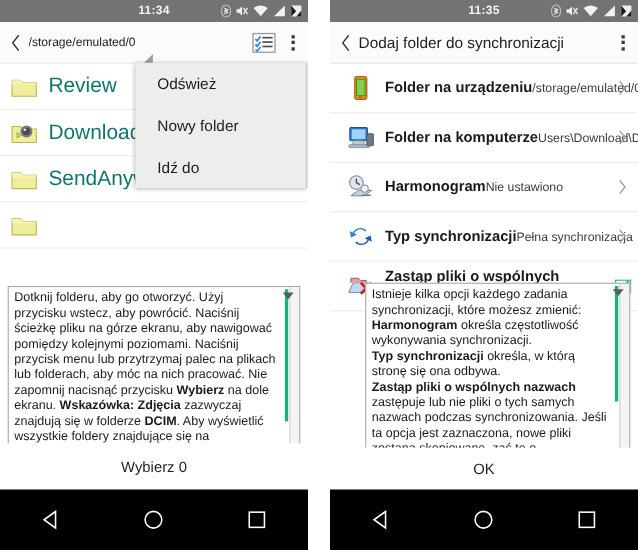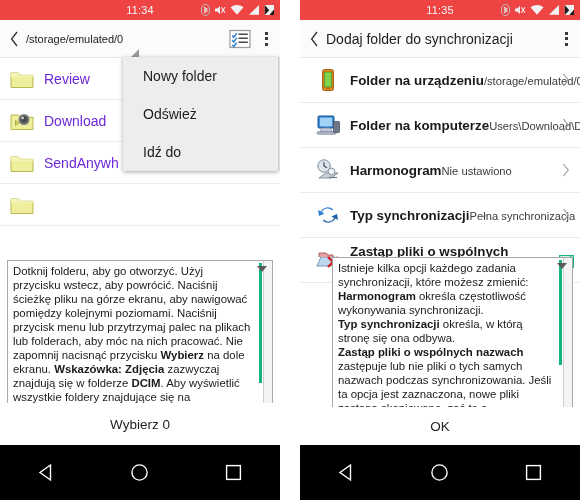--- a/index.html
+++ b/index.html
@@ -10,22 +10,22 @@
     -webkit-font-smoothing: antialiased;
   }
   .stage { position:relative; width:580px; height:500px; background:#ffffff; overflow:hidden; }
 
   .phone { position:absolute; top:0; width:280px; height:500px; background:#ffffff; overflow:hidden; }
   .phone.left  { left:0; }
   .phone.right { left:300px; }
 
   
   .statusbar {
-    height:20px; background:#ef4444; color:#f2f2f2;
-    display:flex; align-items:center; position:relative;
+    height:20px; background:#737373; color:#f2f2f2;
+    display:flex; align-items:center; position:relative;font-weight:bold;
   }
   .sb-clock {
     position:absolute; left:0; right:0; text-align:center;
     font-size:11px; letter-spacing:.2px; color:#f4f4f4;
   }
   .sb-icons {
     position:absolute; right:5px; display:flex; align-items:center; gap:4px;
   }
   .sb-icons svg { display:block; }
 
@@ -52,21 +52,21 @@
     border-bottom:9px solid #9c9c9c;
   }
 
   
   .filelist { background:#ffffff; position:relative; }
   .file-row {
     height:42px; display:flex; align-items:center; padding-left:10px;
     border-bottom:1px solid #ededed;
   }
   .file-row .ficon { width:34px; flex:0 0 34px; display:flex; align-items:center; }
-  .file-row .fname { font-size:14px; color:#6d28d9; white-space:nowrap; overflow:hidden; }
+  .file-row .fname { font-size:19px; color:#0f766e; white-space:nowrap; overflow:hidden; }
 
   
   .popup {
     position:absolute; left:123px; top:57px; width:155px;
     background:#ededed; box-shadow:0 1px 4px rgba(0,0,0,.35);
     z-index:30;
   }
   .popup-item {
     padding:11px 0 11px 20px; font-size:14px; color:#1c1c1c;
   }
@@ -235,22 +235,22 @@
             <svg width="24" height="20" viewBox="0 0 24 20">
               <path d="M1 4 h7.5 l2 2.3 H23 V18.5 H1 Z" fill="#eeee9c" stroke="#b9b94f" stroke-width="1"></path>
               <path d="M1 4 h7.5 l2 2.3 H23 v1.6 H1 Z" fill="#f4f4b6" stroke="none"></path>
             </svg>
           </span>
         </div>
       </div>
 
     <div class="popup" id="left-popup">
       <div class="popup-edge"></div>
-    <div class="popup-item">Nowy folder</div>
-        <div class="popup-item">Odśwież</div>
+    <div class="popup-item">Odśwież</div>
+        <div class="popup-item">Nowy folder</div>
         <div class="popup-item">Idź do</div>
       </div>
 
     <div class="helpbox-wrap" style="position:absolute;left:0;right:0;top:254px;">
       <div class="helpbox">
         <div class="helptext" id="left-help"><span>Dotknij folderu, aby go otworzyć. Użyj przycisku wstecz, aby powrócić. Naciśnij ścieżkę pliku na górze ekranu, aby nawigować pomiędzy kolejnymi poziomami. Naciśnij przycisk menu lub przytrzymaj palec na plikach lub folderach, aby móc na nich pracować. Nie zapomnij nacisnąć przycisku </span><b>Wybierz</b><span> na dole ekranu. </span><b>Wskazówka: Zdjęcia</b><span> zazwyczaj znajdują się w folderze </span><b>DCIM</b><span>. Aby wyświetlić wszystkie foldery znajdujące się na urządzeniu, naciśnij przycisk menu na ekranie głównym, wejdź do ustawień i wybierz opcję "Pokaż wszystkie foldery".</span></div>
         <div class="hb-track"></div>
         <div class="hb-thumb" style="top:2px;height:120px;"></div>
         <div class="hb-arrow"></div>
       </div>

